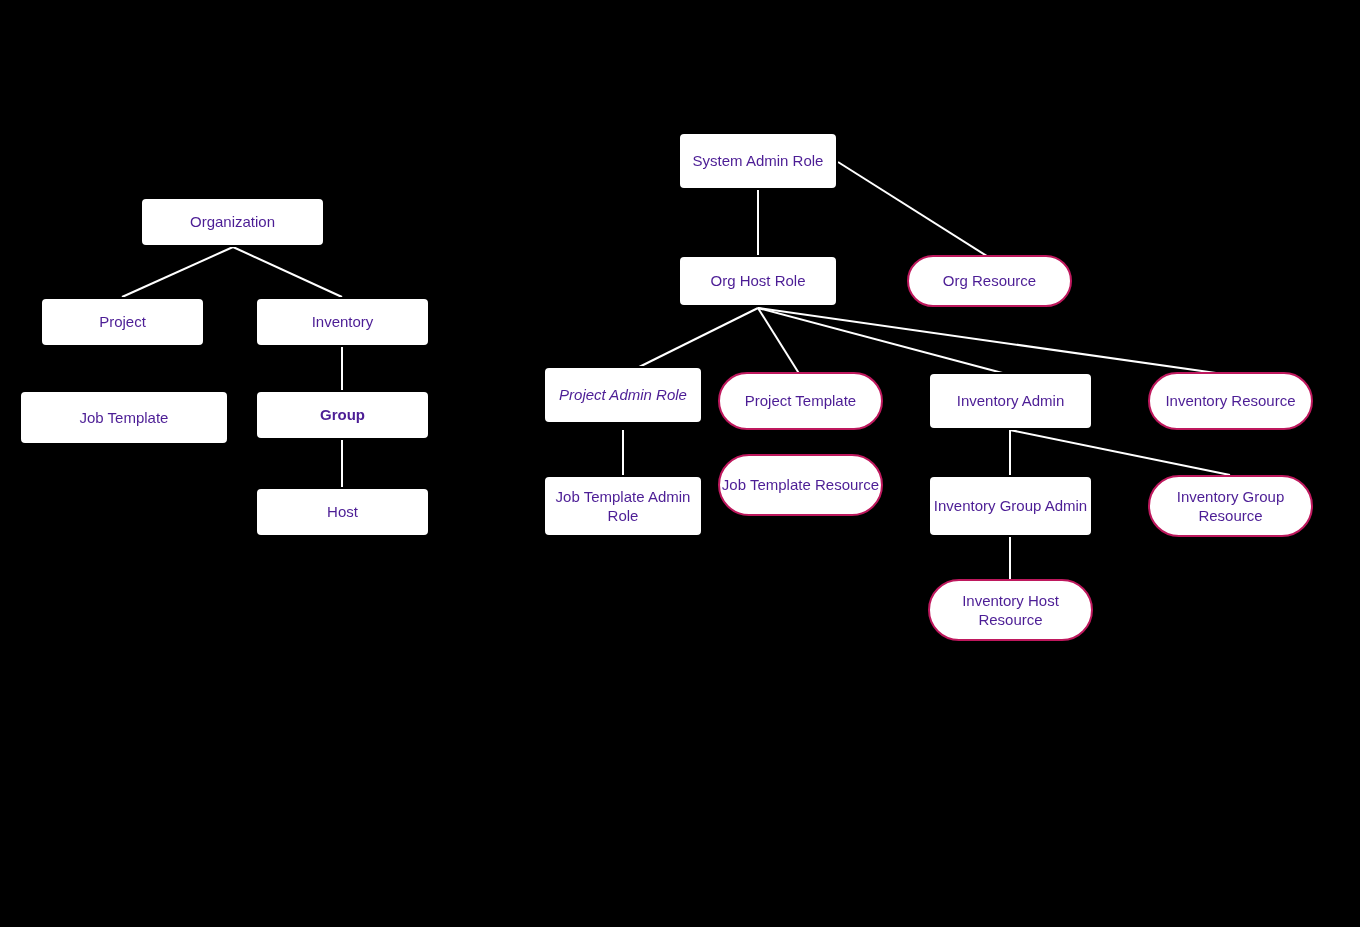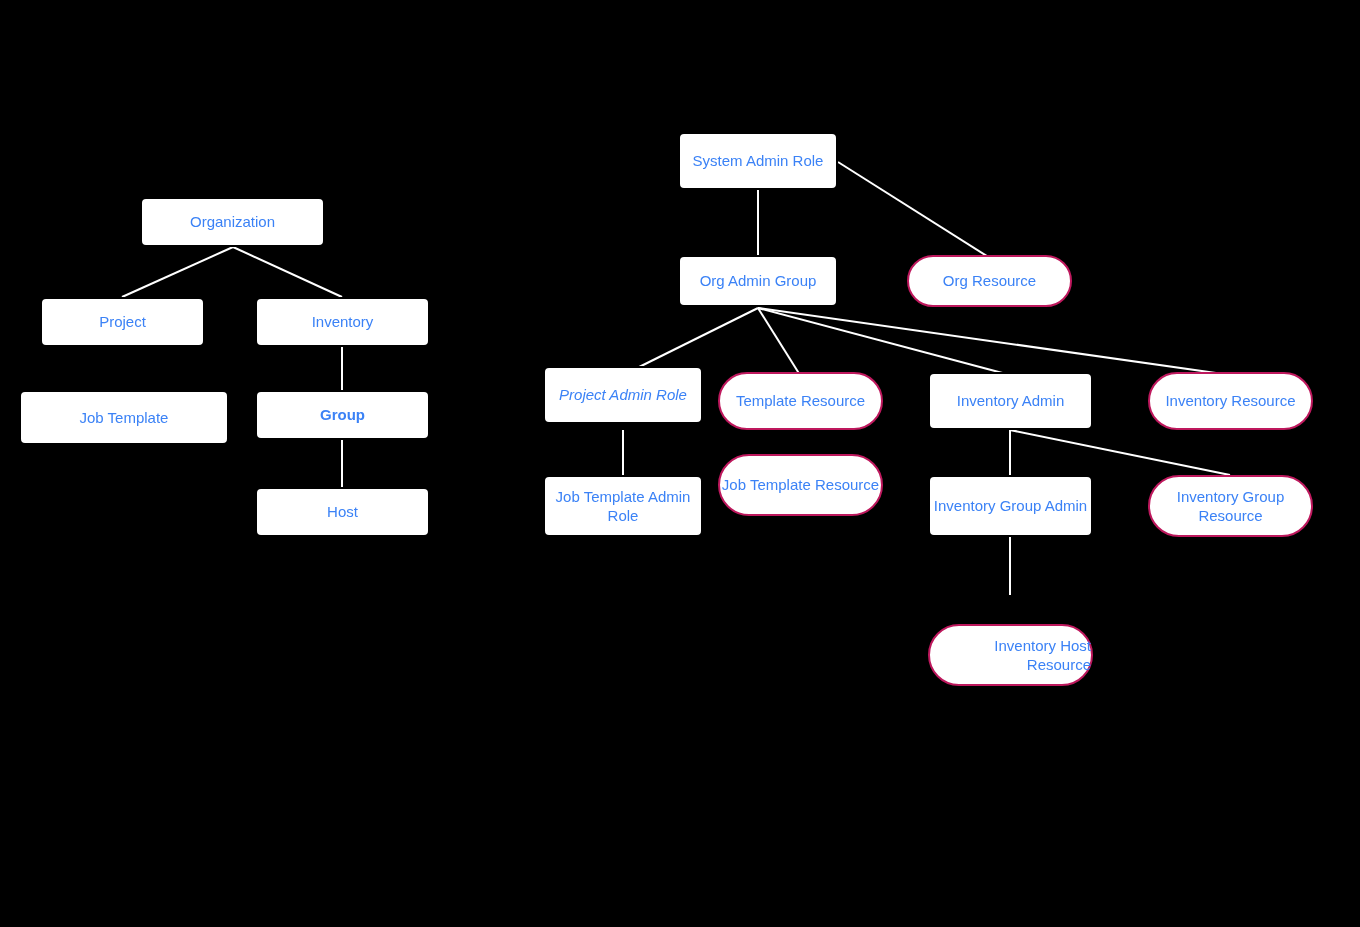--- a/index.html
+++ b/index.html
@@ -21,21 +21,21 @@
     }
 
     
     .node {
       position: absolute;
       display: flex;
       align-items: center;
       justify-content: center;
       text-align: center;
       font-size: 15px;
-      color: #3b82f6;
+      color: #4c1d95;
       background: #fff;
       font-family: Arial, sans-serif;
       line-height: 1.3;
     }
 
     .node-rect {
       border-radius: 6px;
       border: 2px solid #000;
     }
 
@@ -117,33 +117,33 @@
 
   <div class="node node-rect" style="left:255px; top:487px; width:175px; height:50px;">
     <span>Host</span>
   </div>
 
   <div class="node node-rect" style="left:678px; top:132px; width:160px; height:58px;">
     <span>System Admin Role</span>
   </div>
 
   <div class="node node-rect" style="left:678px; top:255px; width:160px; height:52px;">
-    <span>Org Admin Group</span>
+    <span>Org Host Role</span>
   </div>
 
   <div class="node node-pill" style="left:907px; top:255px; width:165px; height:52px;">
     <span>Org Resource</span>
   </div>
 
   <div class="node node-rect" style="left:543px; top:366px; width:160px; height:58px;font-style:italic;">
     <span>Project Admin Role</span>
   </div>
 
   <div class="node node-pill" style="left:718px; top:372px; width:165px; height:58px;">
-    <span>Template Resource</span>
+    <span>Project Template</span>
   </div>
 
   <div class="node node-rect" style="left:928px; top:372px; width:165px; height:58px;">
     <span>Inventory Admin</span>
   </div>
 
   <div class="node node-pill" style="left:1148px; top:372px; width:165px; height:58px;">
     <span>Inventory Resource</span>
   </div>
 
@@ -156,17 +156,17 @@
   </div>
 
   <div class="node node-rect" style="left:928px; top:475px; width:165px; height:62px;">
     <span>Inventory Group Admin</span>
   </div>
 
   <div class="node node-pill" style="left:1148px; top:475px; width:165px; height:62px;">
     <span>Inventory Group Resource</span>
   </div>
 
-  <div class="node node-pill" style="left:928px; top:624px; width:165px; height:62px;text-align:right;">
+  <div class="node node-pill" style="left:928px; top:579px; width:165px; height:62px;">
     <span>Inventory Host Resource</span>
   </div>
 
 </div>
 
 </body></html>

